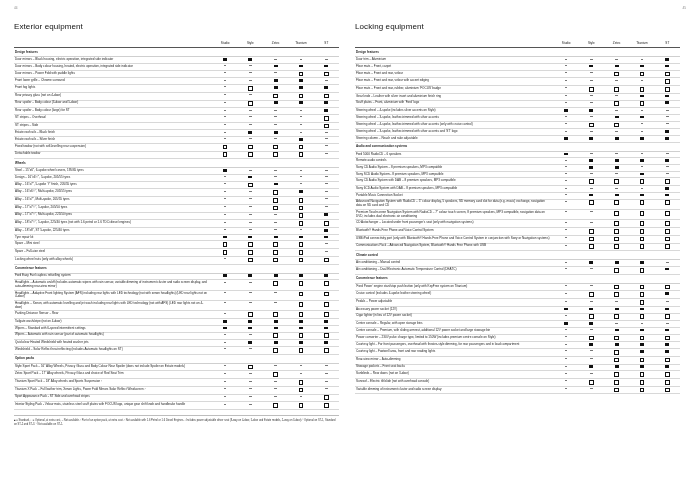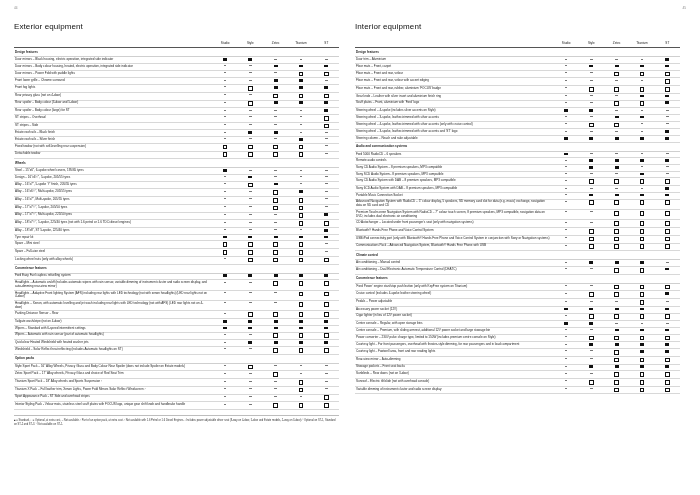--- a/index.html
+++ b/index.html
@@ -411,21 +411,21 @@
               <td class="c"><span class="sq"></span></td>
               <td class="c"><span class="sq"></span></td>
               <td class="c"><span class="sq"></span></td>
             </tr>
           </tbody>
       </table>
       <div class="foot">■ = Standard, □ = Optional, at extra cost, – Not available. ¹ Part of an option pack, at extra cost. ² Not available with 1.6 Petrol or 1.6 Diesel Engines. ³ Includes power adjustable driver seat (8-way on 4-door, 5-door and Estate models, 2-way on 3-door).⁴ Optional on ST-1, Standard on ST-2 and ST-3. ⁵ Not available on ST-1.</div>
     </div>
 
     <div class="col">
-      <h1>Interior equipment</h1>
+      <h1>Locking equipment</h1>
       <table>
         <colgroup>
             <col class="lbl">
             <col class="g">
             <col class="g">
             <col class="g">
             <col class="g">
             <col class="g">
           </colgroup>
         <thead>

